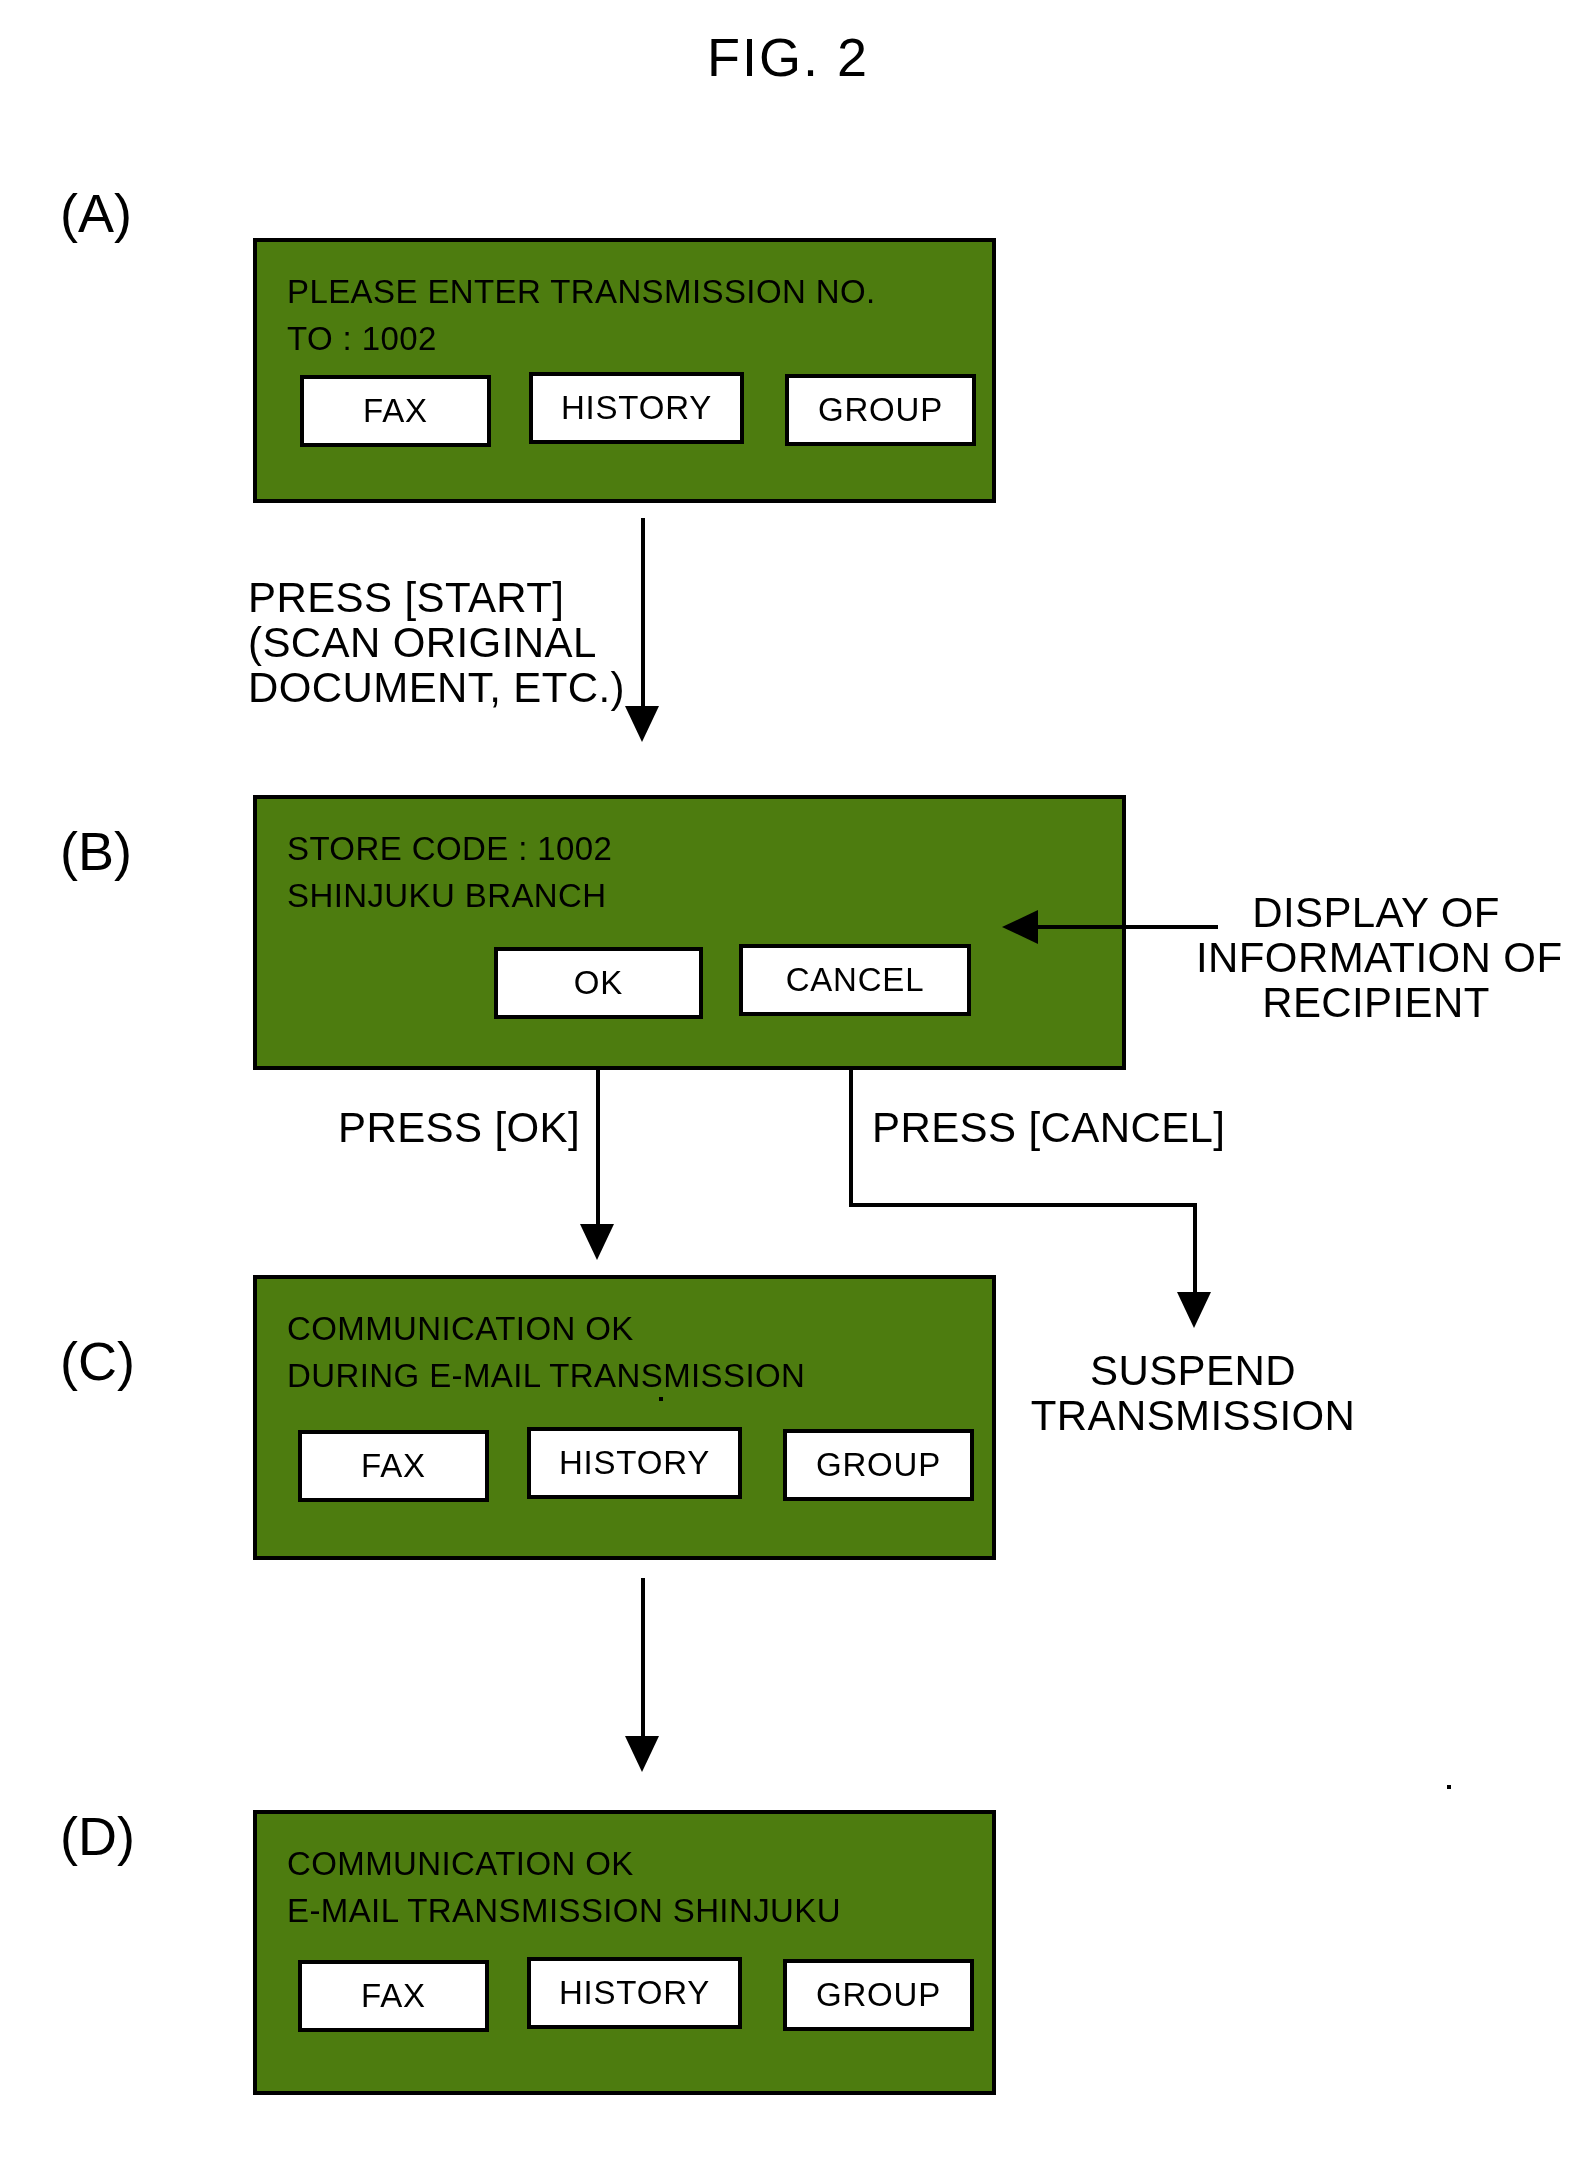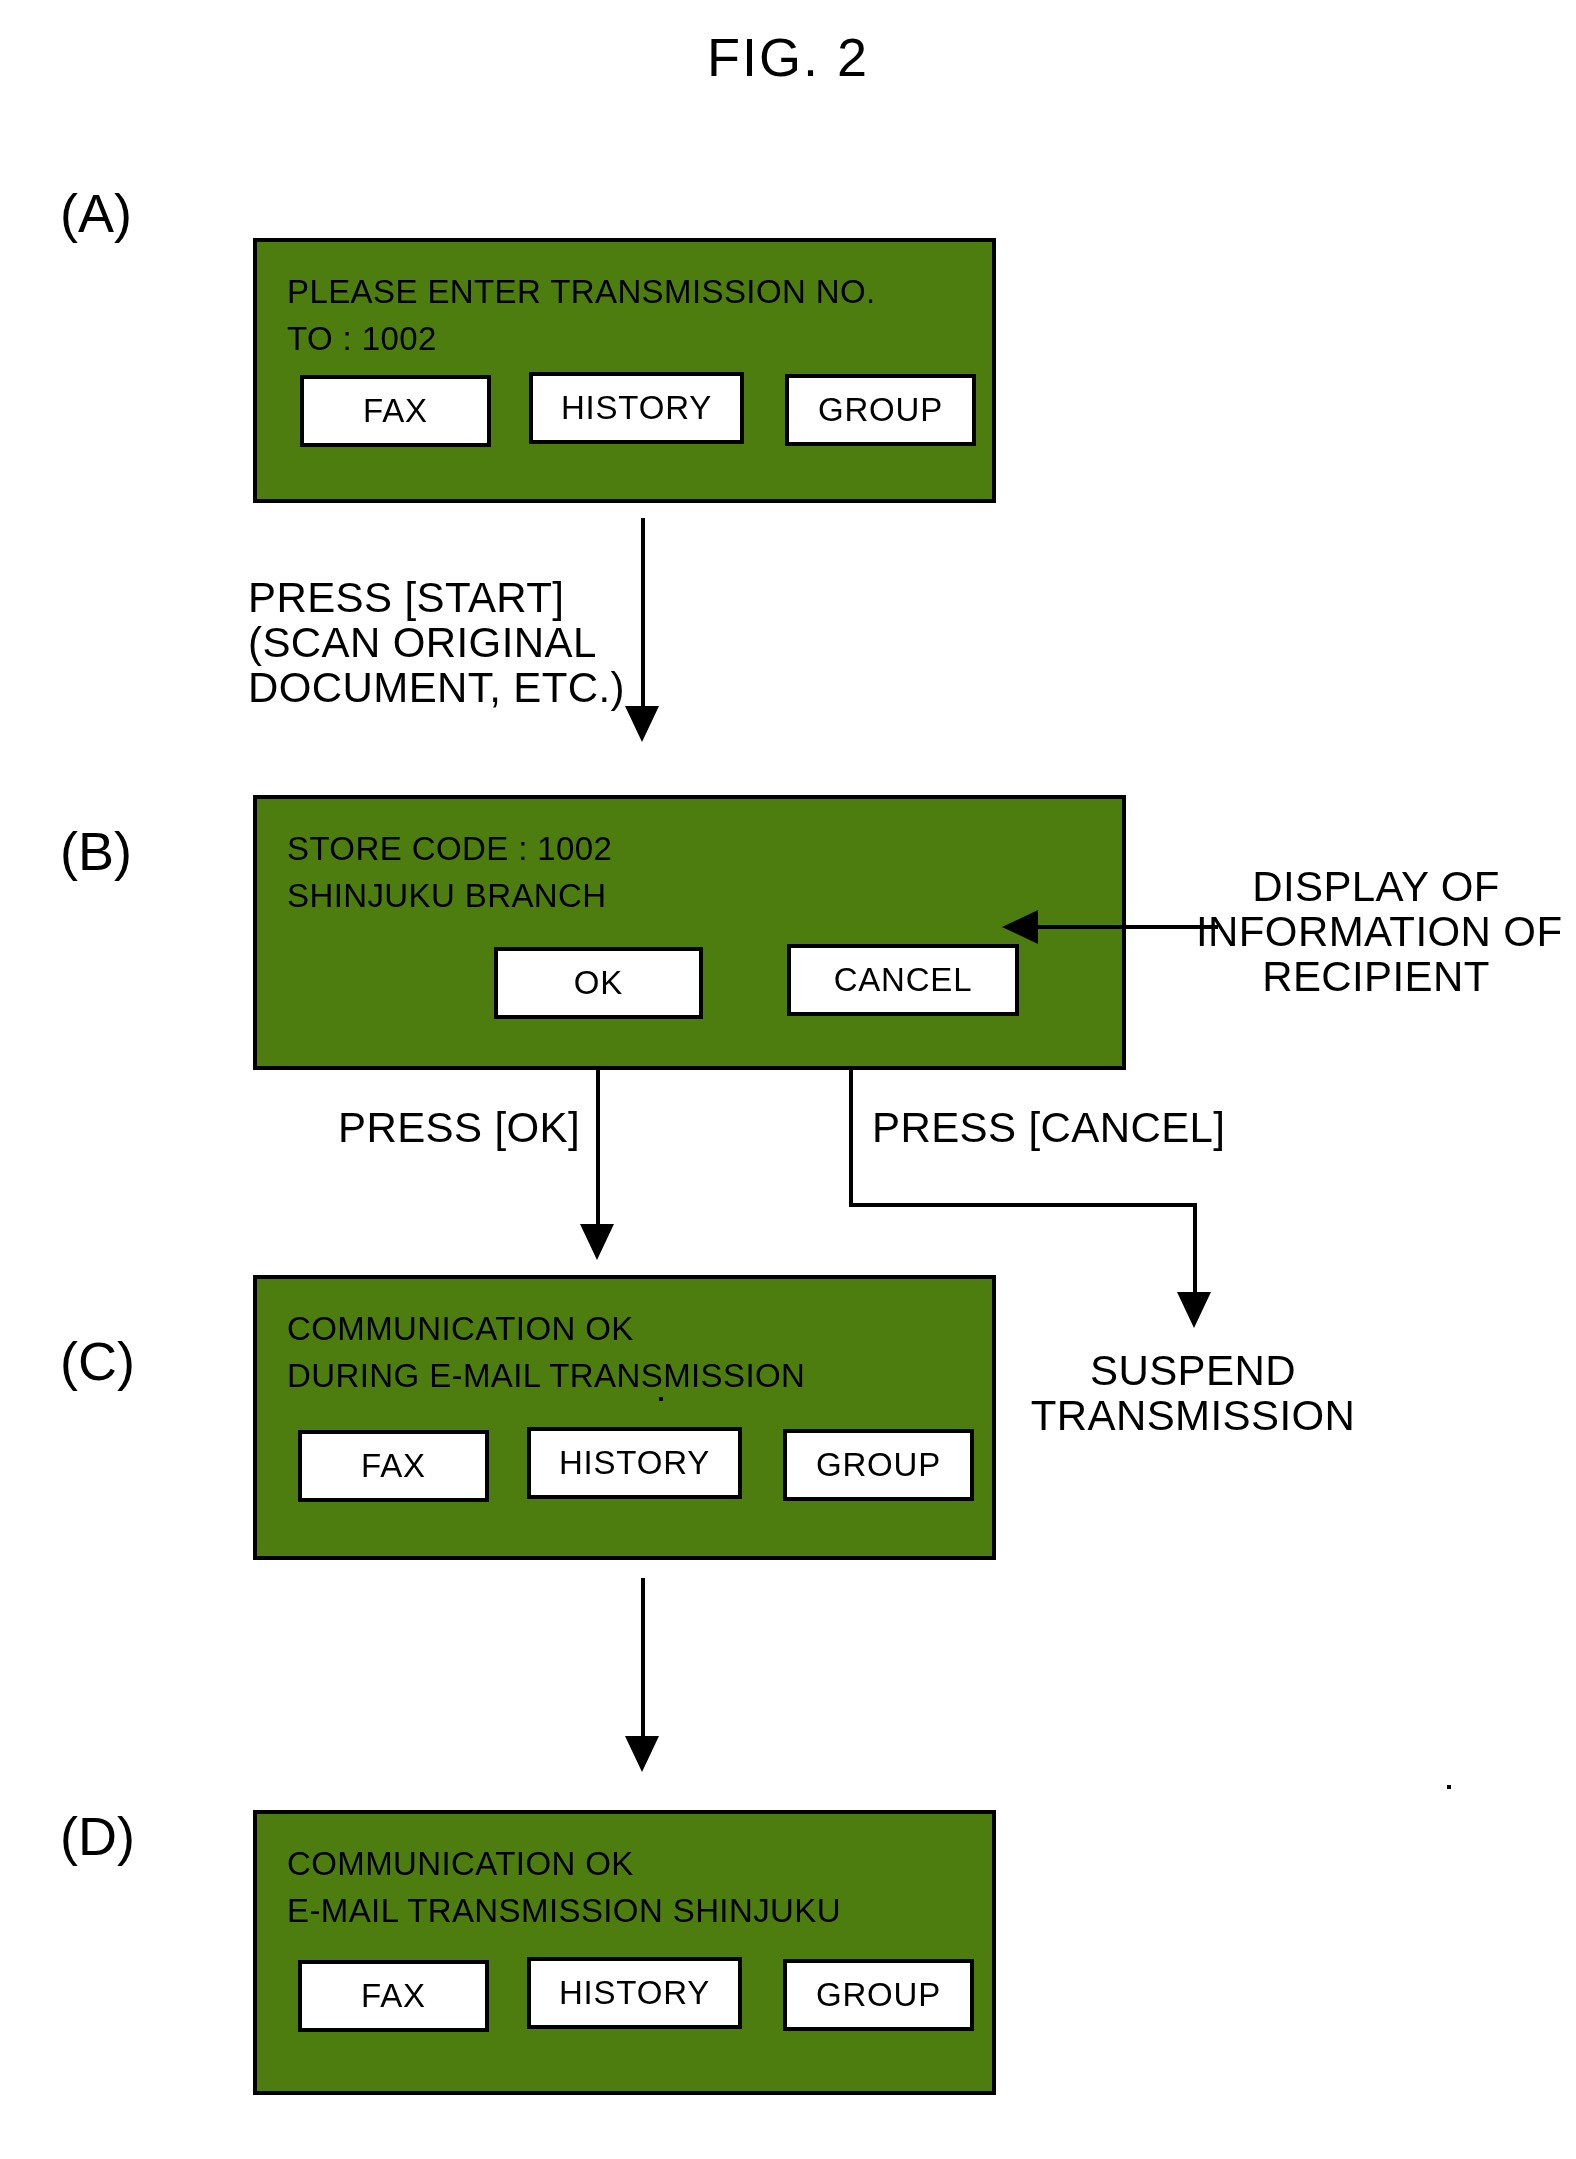--- a/index.html
+++ b/index.html
@@ -140,26 +140,26 @@
 </div>
 
 <div class="panel-label" style="left:60px; top:820px;">(B)</div>
 
 <div class="screen" style="left:253px; top:795px; width:873px; height:275px;">
   <div class="screen-lines">
     <div class="screen-line">STORE CODE : 1002</div>
     <div class="screen-line">SHINJUKU BRANCH</div>
   </div>
   <div class="btn" style="left:237px; top:148px; width:209px; height:72px;">OK</div>
-  <div class="btn" style="left:482px; top:145px; width:232px; height:72px;margin-left:48px;">CANCEL</div>
+  <div class="btn" style="left:482px; top:145px; width:232px; height:72px;">CANCEL</div>
 </div>
 
 <div class="hline" style="left:1038px; top:925px; width:180px;"></div>
 <div class="arrow-left" style="left:1002px; top:910px;"></div>
-<div class="annot center" style="left:1196px; top:864px; width:360px;">
+<div class="annot center" style="left:1196px; top:890px; width:360px;">
   <div>DISPLAY OF</div>
   <div>INFORMATION OF</div>
   <div>RECIPIENT</div>
 </div>
 
 <div class="vline" style="left:596px; top:1070px; height:165px;"></div>
 <div class="arrow-down" style="left:580px; top:1224px;"></div>
 <div class="annot" style="left:338px; top:1105px;">PRESS [OK]</div>
 
 <div class="vline" style="left:849px; top:1070px; height:137px;"></div>

